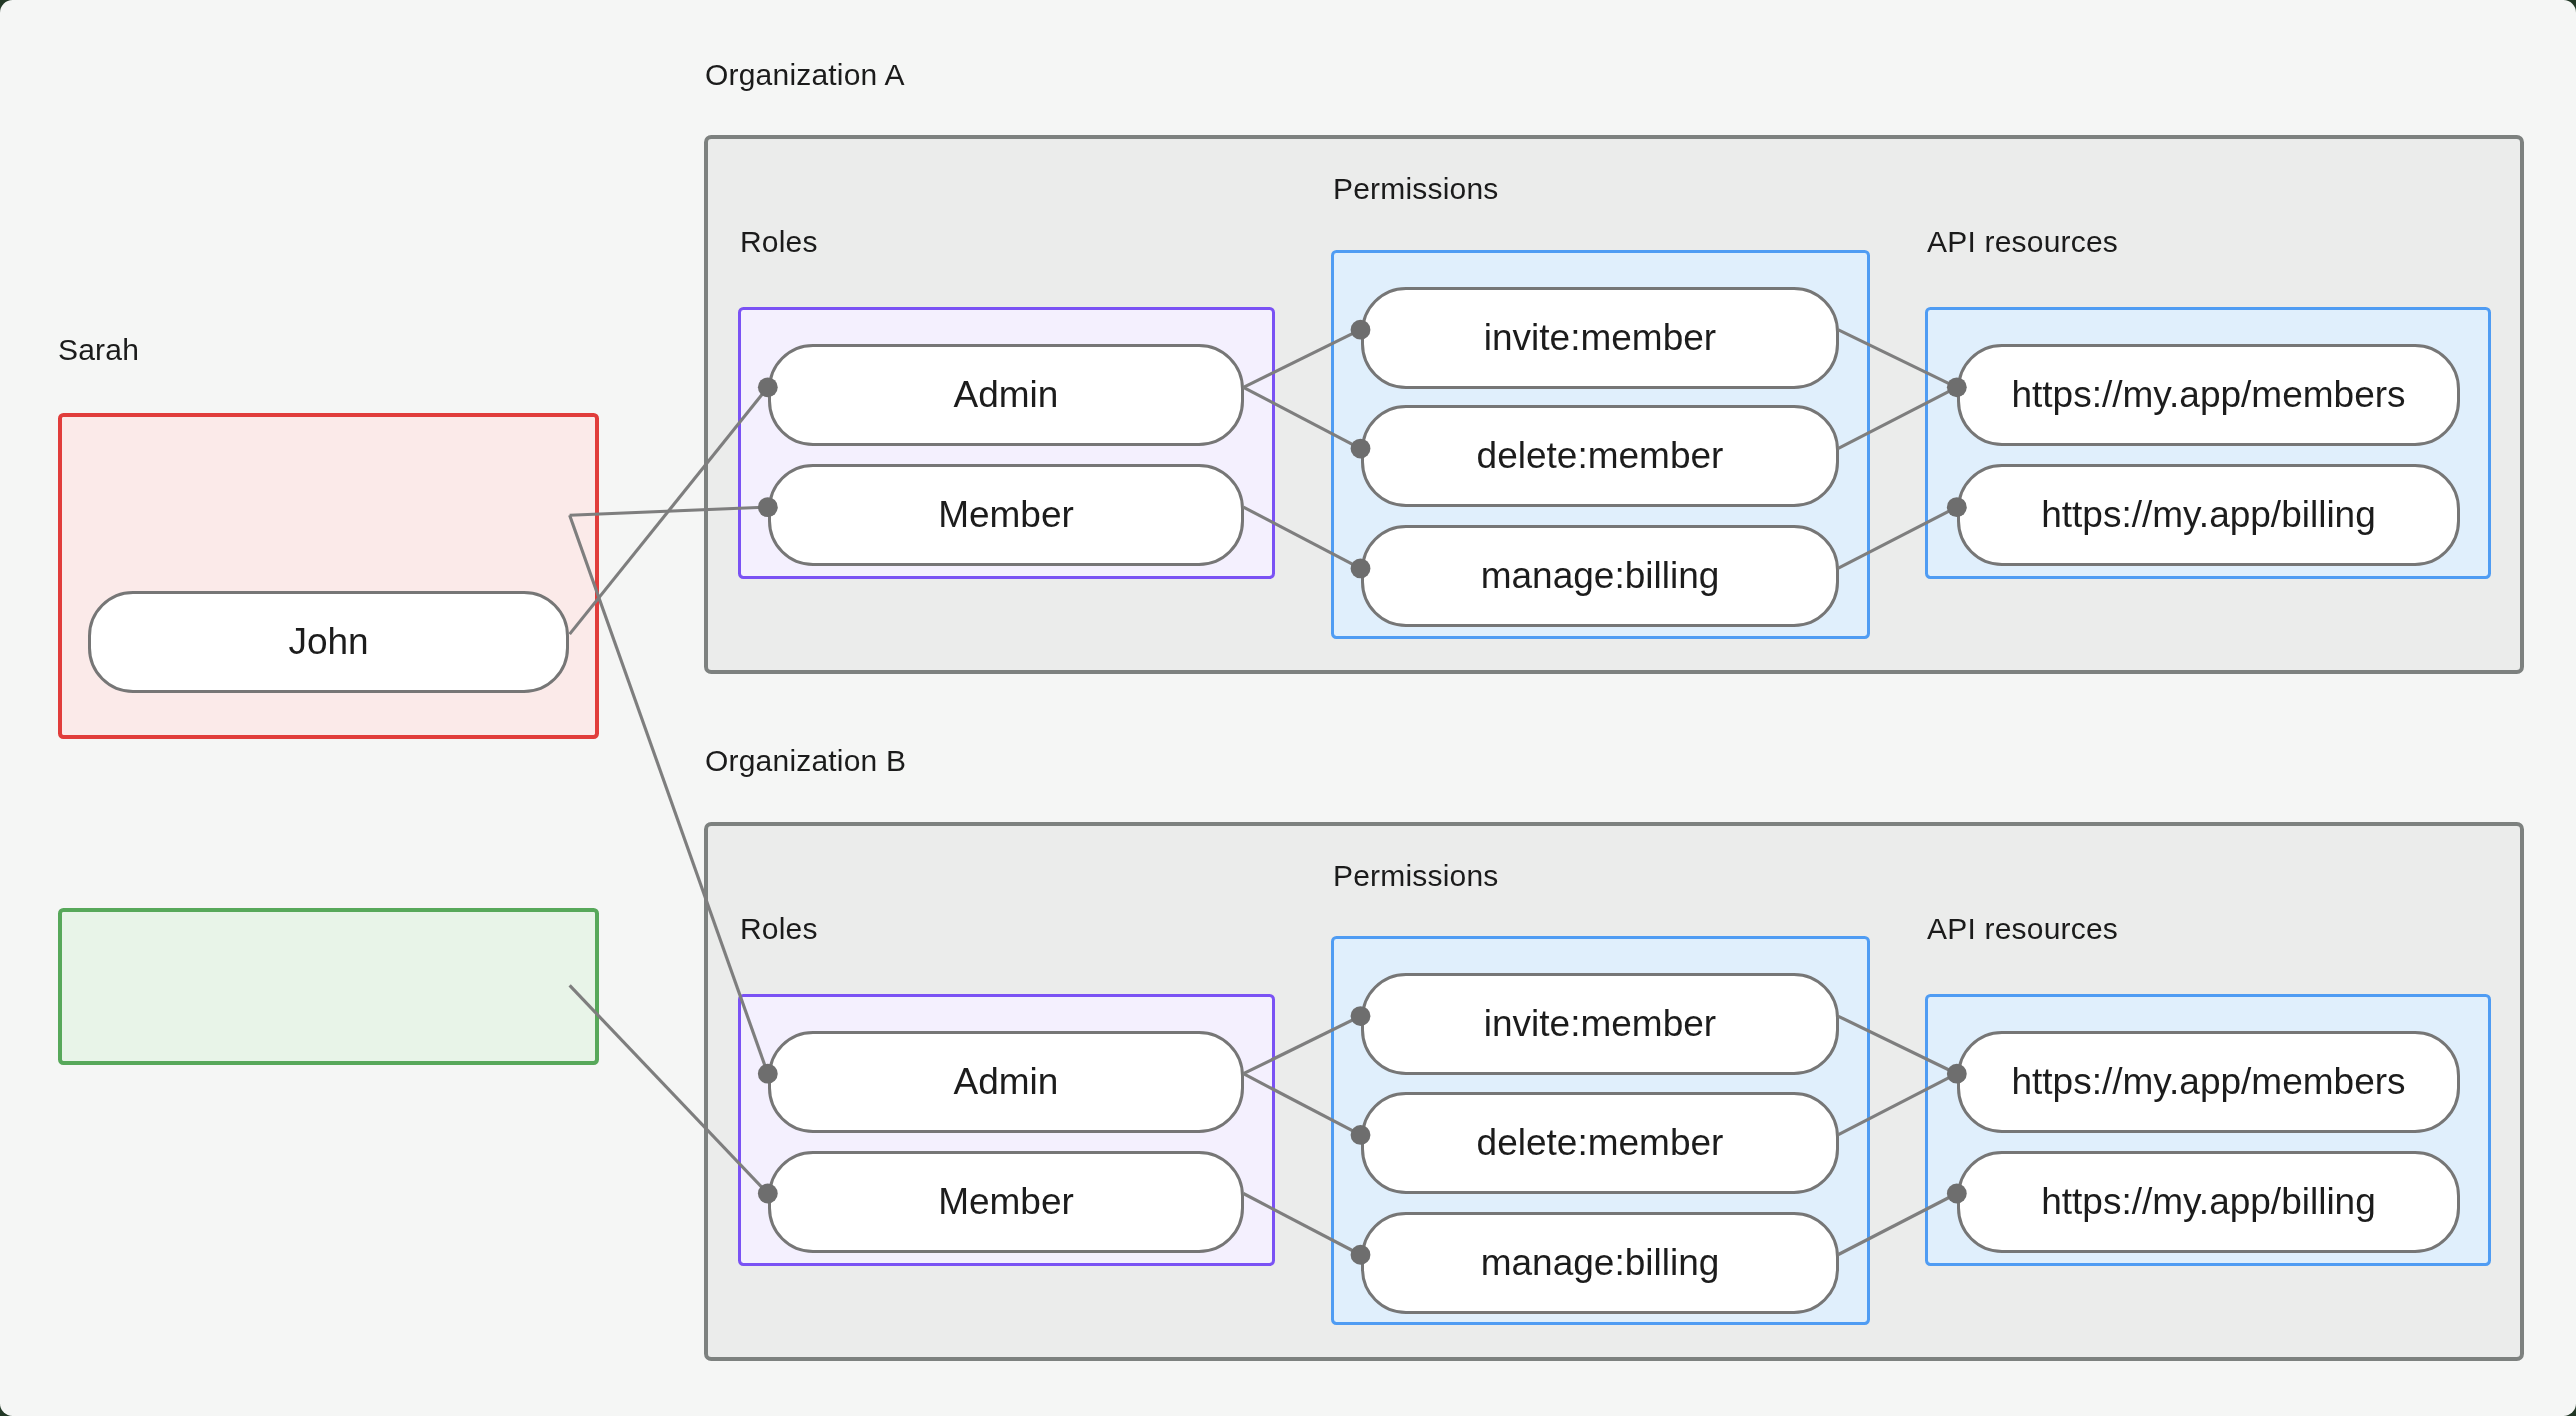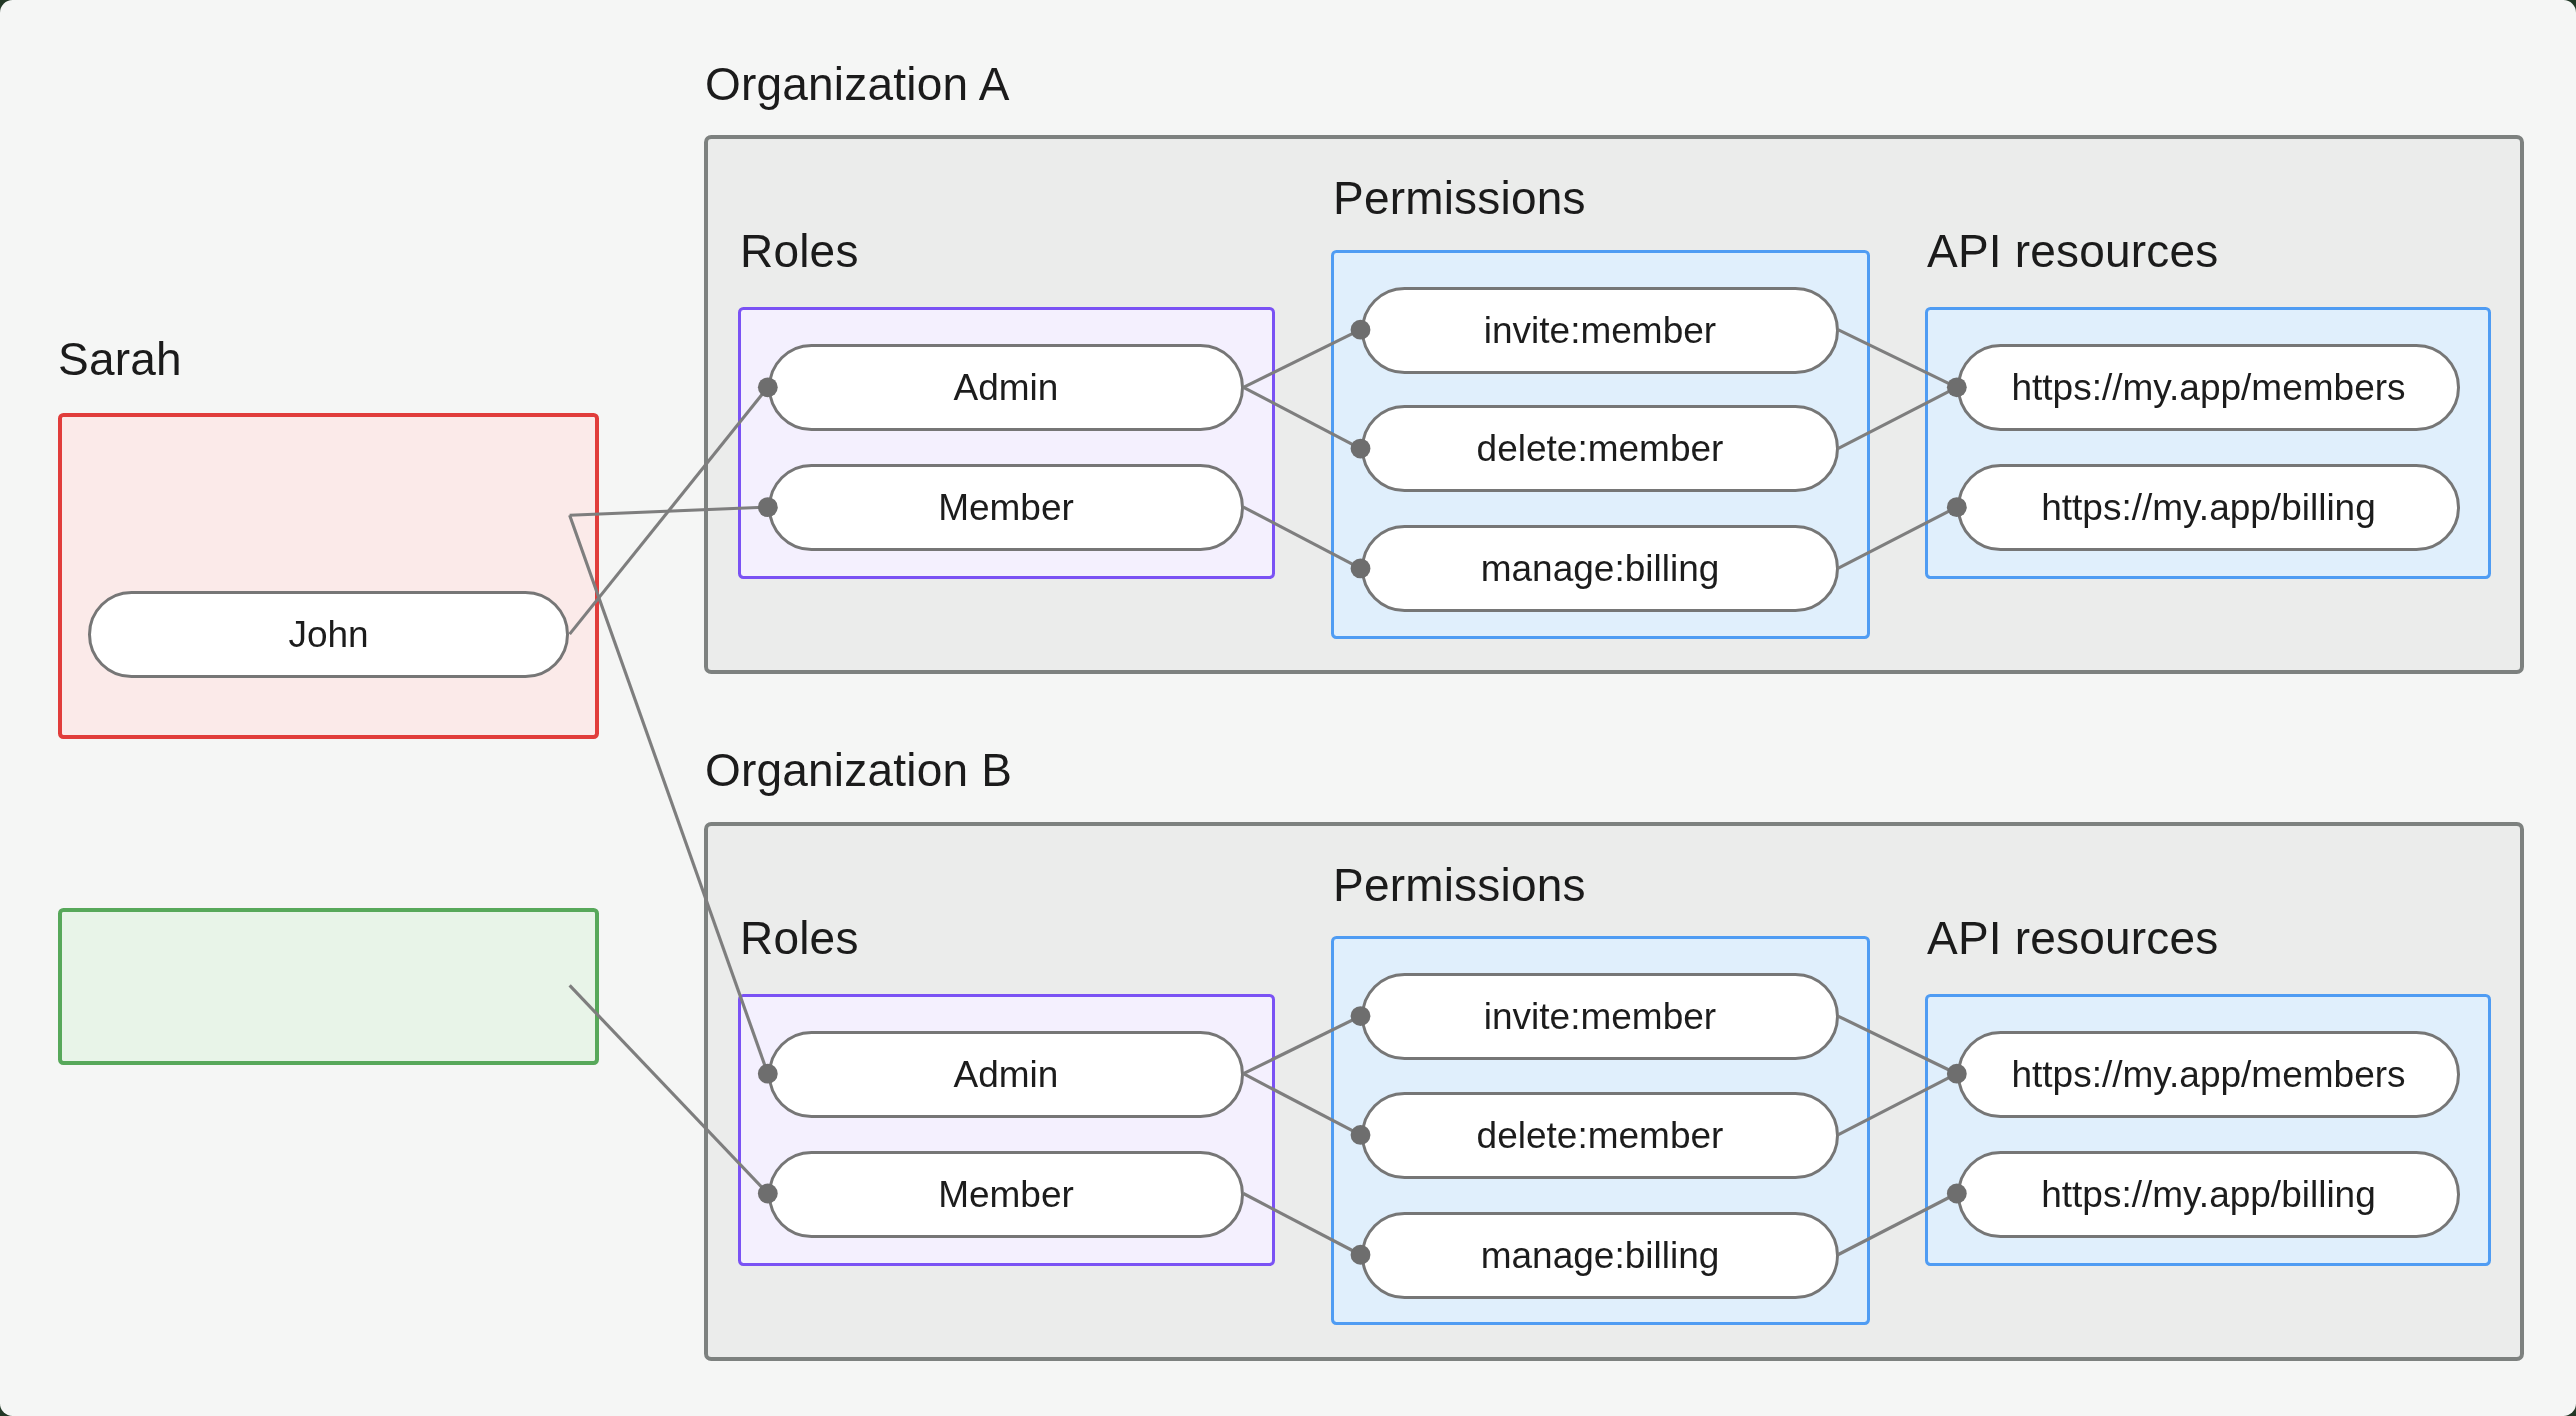--- a/index.html
+++ b/index.html
@@ -1,27 +1,27 @@
 <!DOCTYPE html>
 <html style="font-size:14.4px"><head>
 <meta charset="utf-8">
 <style>
   html,body{margin:0;padding:0;}
   .stage{position:relative;width:2576px;height:1416px;background:#223826;overflow:hidden;
          font-family:"Liberation Sans",sans-serif;}
   .card{position:absolute;inset:0;background:#F5F6F5;border-radius:12.6px;overflow:hidden;}
-  .lbl{position:absolute;font-size:46px;line-height:1.15;color:#1B1B1B;white-space:nowrap;
+  .lbl{position:absolute;font-size:30px;line-height:1.15;color:#1B1B1B;white-space:nowrap;
        font-weight:400;letter-spacing:0.2px;}
   .box{position:absolute;box-sizing:border-box;border-radius:7.2px;}
   .box.org{background:#EBECEB;border:4.5px solid #7D817F;}
   .box.users{background:#FBEAE9;border:4.5px solid #E13D3B;border-radius:5.4px;}
   .box.m2m{background:#E8F4E8;border:4.5px solid #57A85A;border-radius:5.4px;}
   .box.roles{background:#F4F0FE;border:3.6px solid #7A52F4;border-radius:5.4px;}
   .box.blue{background:#E0EFFC;border:3.6px solid #4F9CF3;border-radius:5.4px;}
-  .pill{position:absolute;height:87px;box-sizing:border-box;background:#FFFFFF;
+  .pill{position:absolute;height:102px;box-sizing:border-box;background:#FFFFFF;
         border:3.2px solid #767676;border-radius:45px;display:flex;align-items:center;
         justify-content:center;font-size:37px;color:#1C1C1C;white-space:nowrap;}
   svg.edges{position:absolute;left:0;top:0;pointer-events:none;}
 </style>
 </head>
 <body>
 
 <div class="stage">
   <div class="card">
 

